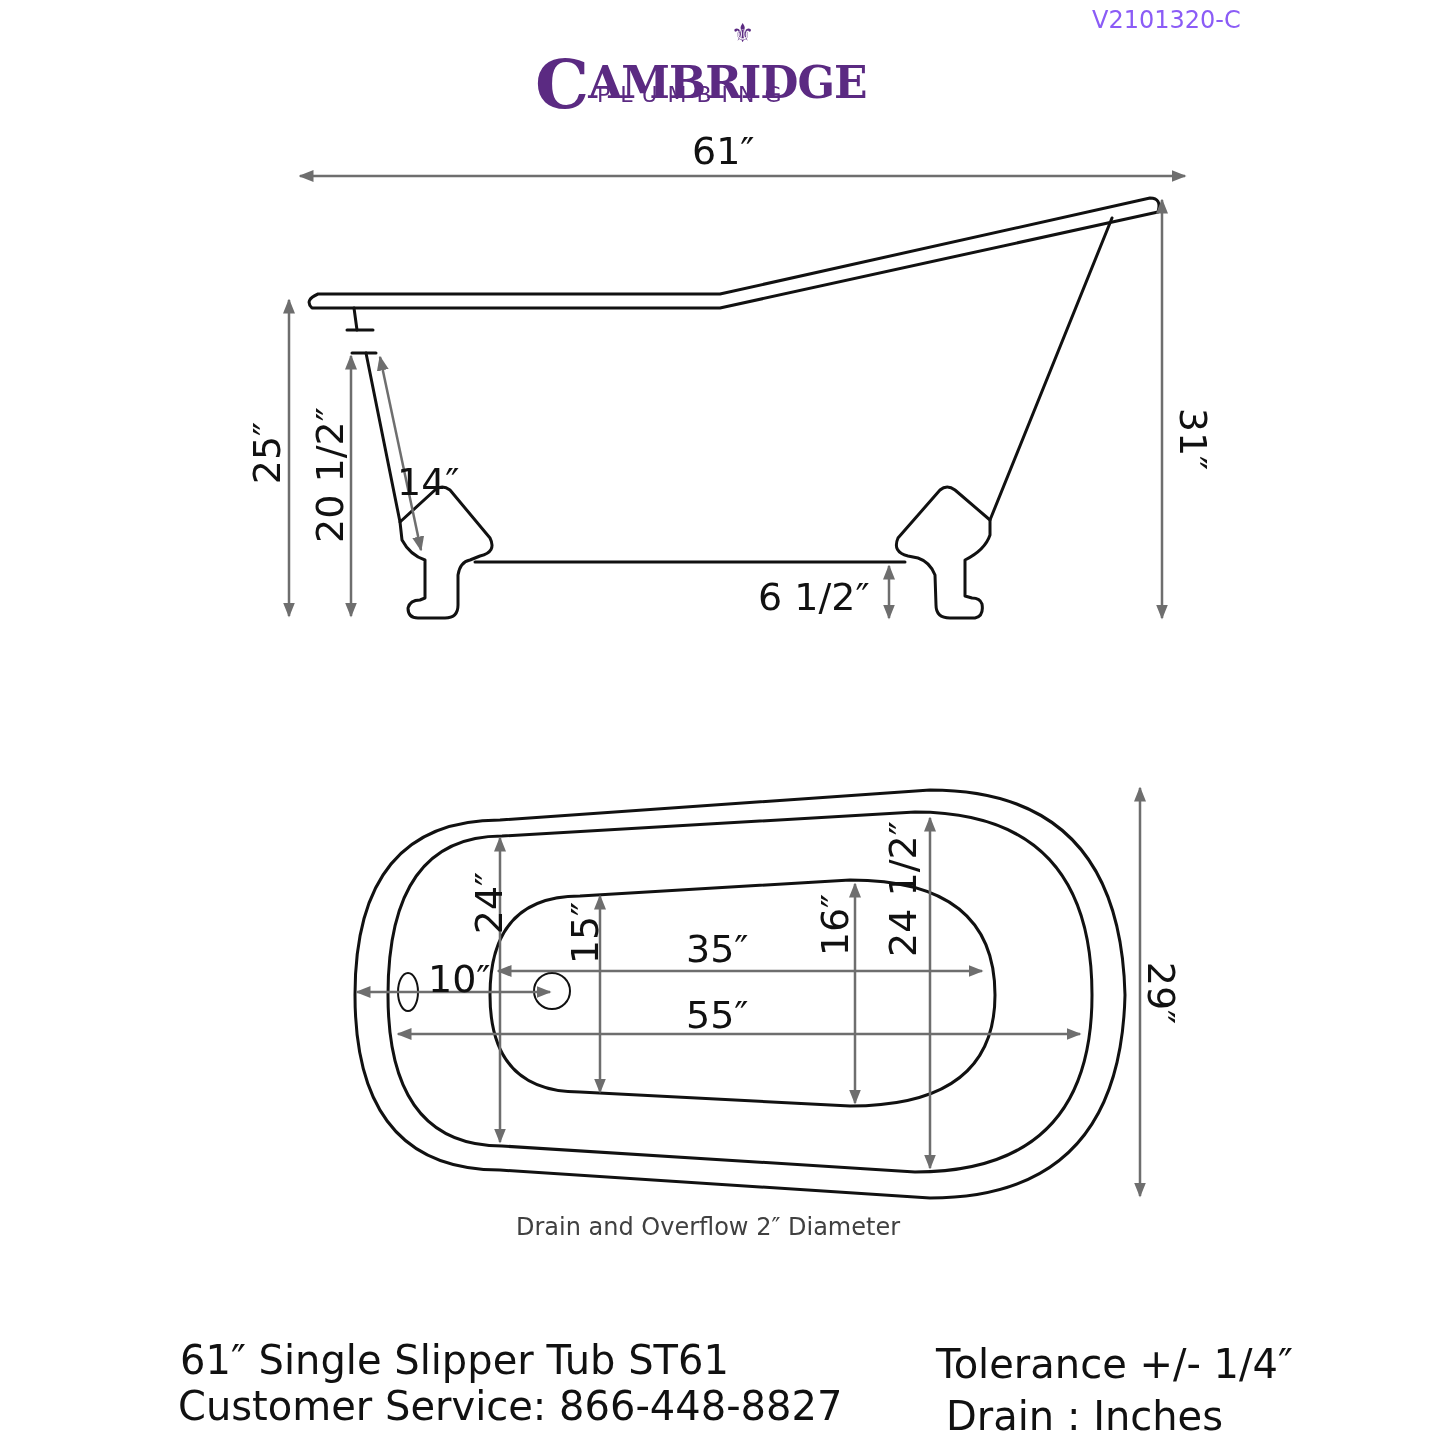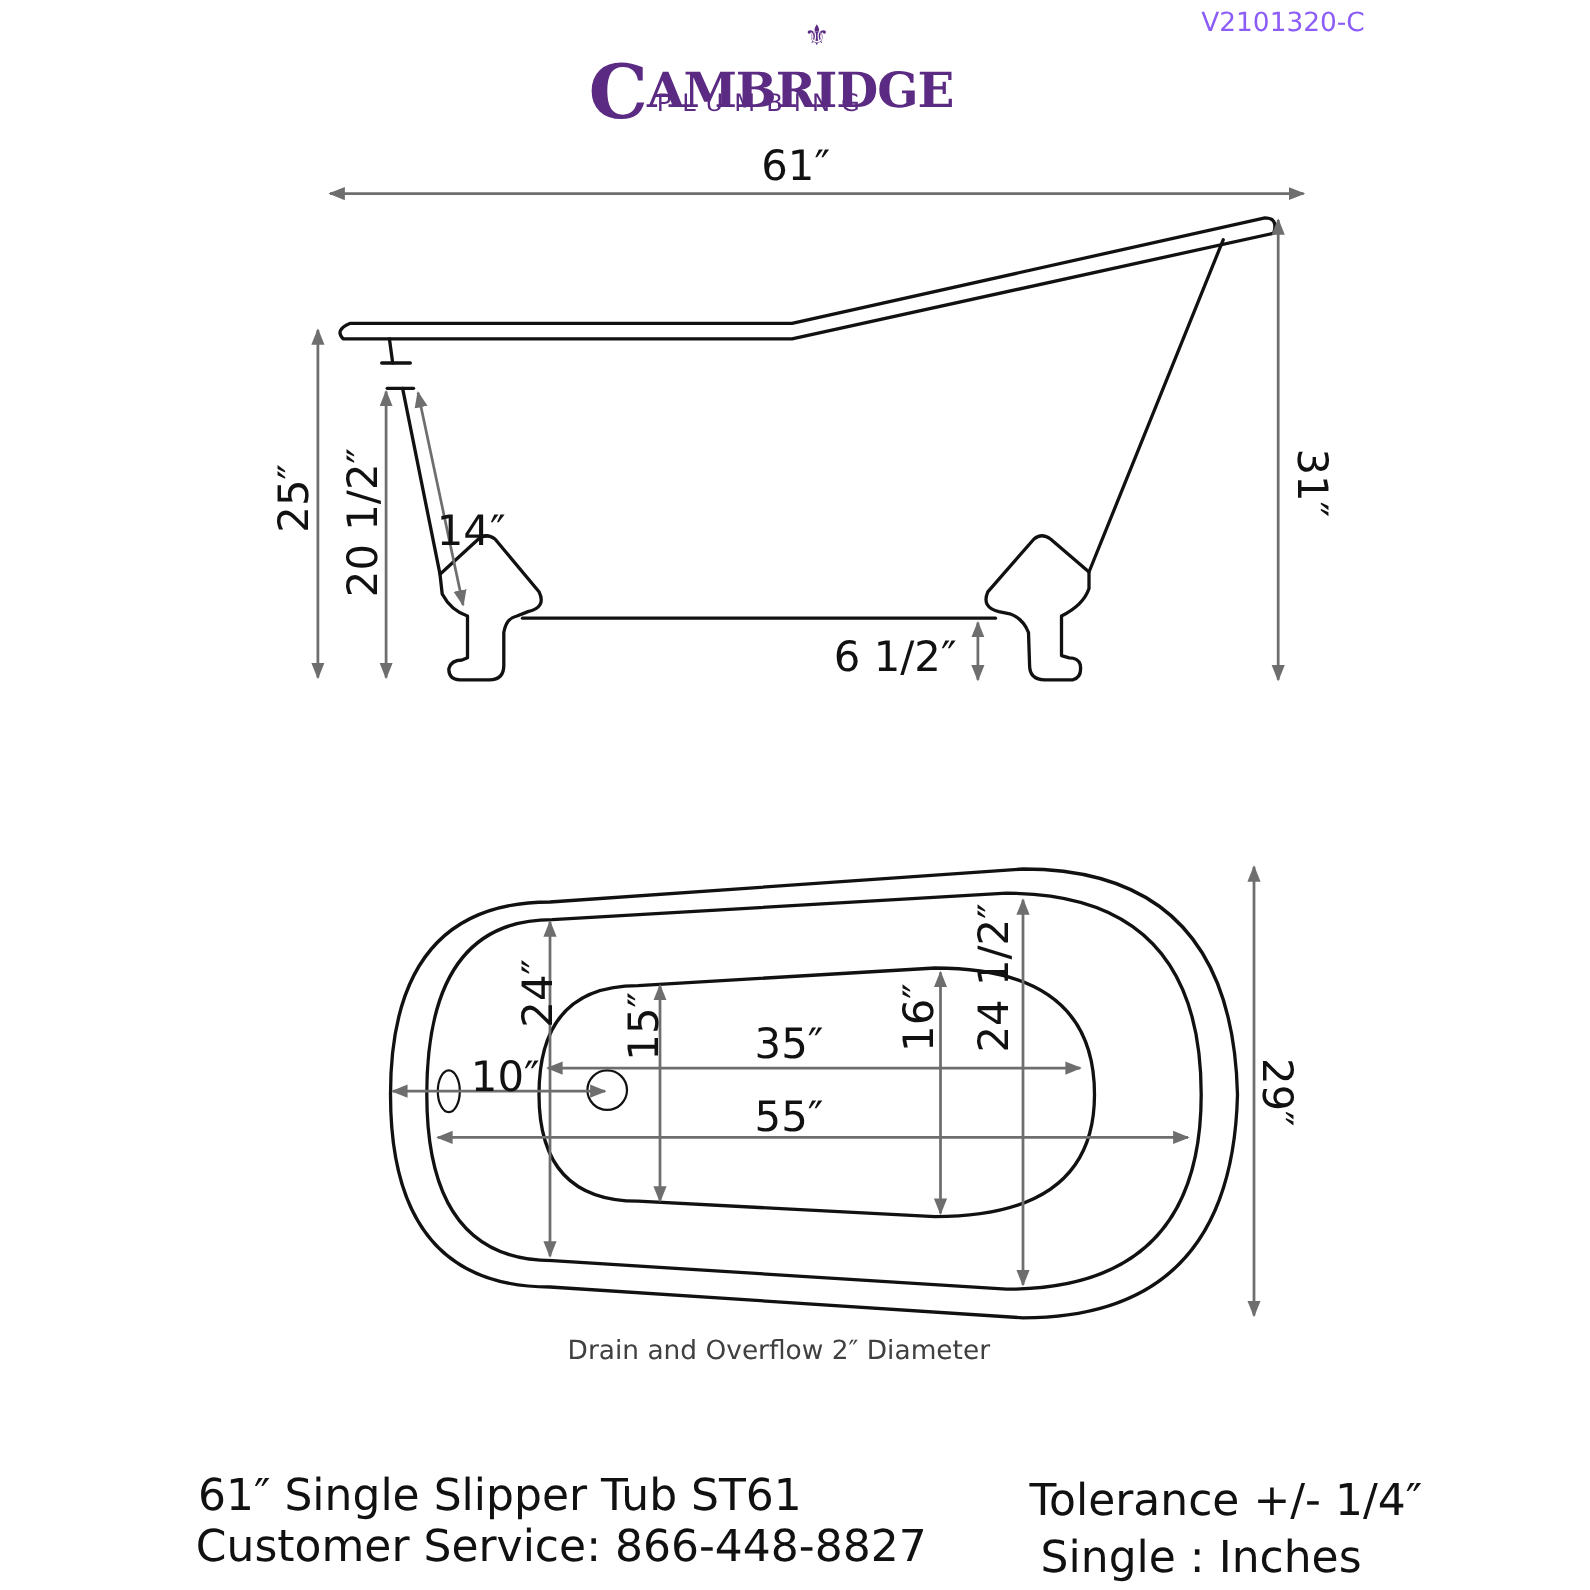--- a/index.html
+++ b/index.html
@@ -101,13 +101,13 @@
 <div class="abs dim" style="left:428px; top:960px;">10″</div>
 <div class="abs dim rot-l" style="left:790px; top:906px; width:90px; text-align:center;">16″</div>
 <div class="abs dim rot-l" style="left:808px; top:870px; width:190px; text-align:center;">24 1/2″</div>
 <div class="abs dim rot-r" style="left:1116px; top:974px; width:90px; text-align:center;">29″</div>
 
 <div class="abs note" style="left:516px; top:1213px;">Drain and Overflow 2″ Diameter</div>
 
 <div class="abs foot" style="left:180px; top:1340px;">61″ Single Slipper Tub ST61</div>
 <div class="abs foot" style="left:178px; top:1386px;">Customer Service: 866-448-8827</div>
 <div class="abs foot" style="left:936px; top:1344px;">Tolerance +/- 1/4″</div>
-<div class="abs foot" style="left:946px; top:1396px;">Single : Inches</div>
+<div class="abs foot" style="left:946px; top:1396px;">Drain : Inches</div>
 
 </body></html>

